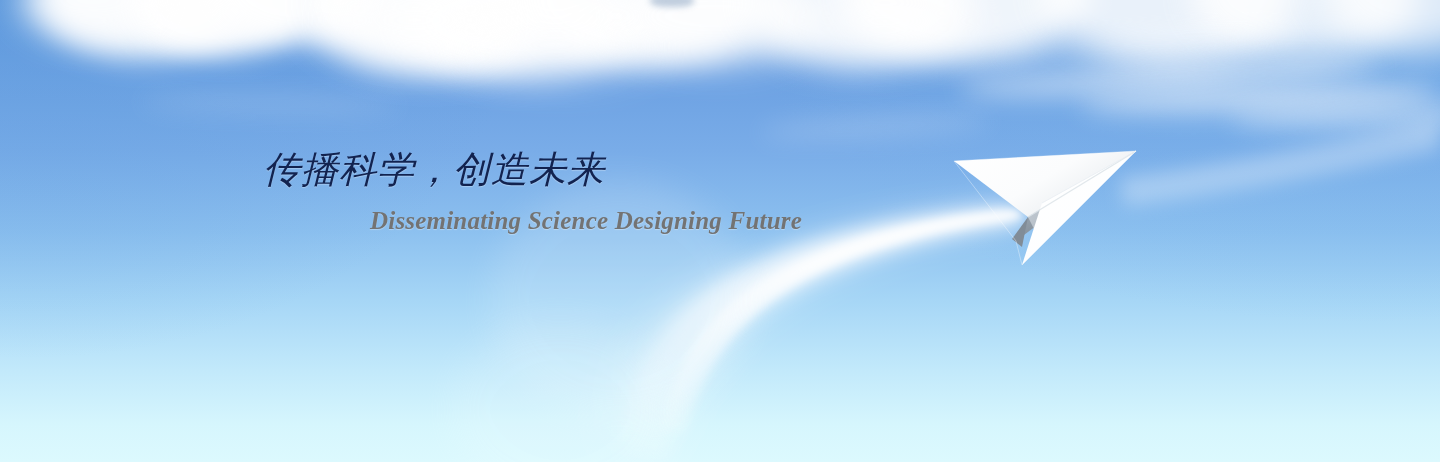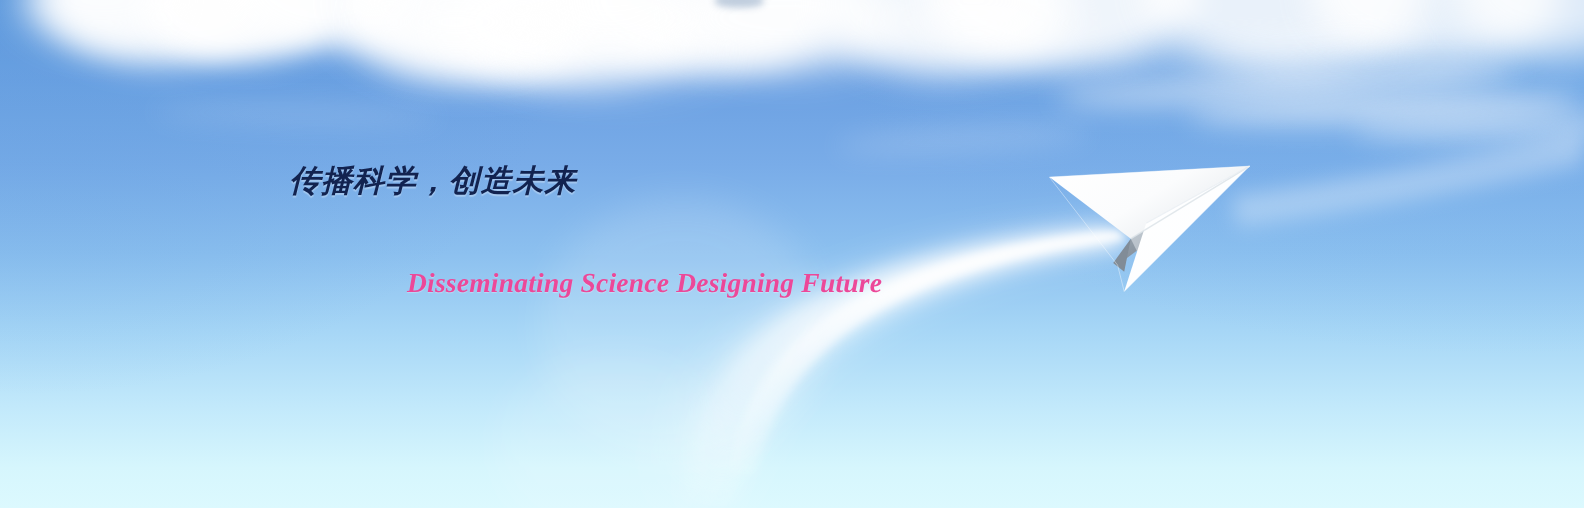--- a/index.html
+++ b/index.html
@@ -109,42 +109,41 @@
     height: 132px;
   }
   .plane svg { display: block; }
 
   
   .headline-zh {
     position: absolute;
     left: 263px;
     top: 149px;
     font-family: "DejaVu Serif", "Liberation Serif", serif;
-    font-size: 28px;
-    font-weight: bold;
+    font-size: 37px;
+    font-weight: normal;
     font-style: italic;
     letter-spacing: 1px;
     color: #122350;
     white-space: nowrap;
     line-height: 1.12;
     text-shadow: 0 1px 1px rgba(255,255,255,.30);
   }
   .headline-en {
     position: absolute;
     left: 370px;
     top: 207px;
     font-family: "Liberation Serif", "DejaVu Serif", serif;
     font-size: 25px;
     font-weight: bold;
     font-style: italic;
     letter-spacing: .2px;
-    color: #ec4899;
+    color: #737373;
     white-space: nowrap;
     text-shadow: 0 1px 1px rgba(255,255,255,.30);
-    margin-top: 37px;
   }
 </style>
 </head>
 <body>
 
 <div id="banner">
 
   <div class="sky"></div>
   <div class="sky-side-tint"></div>
 

